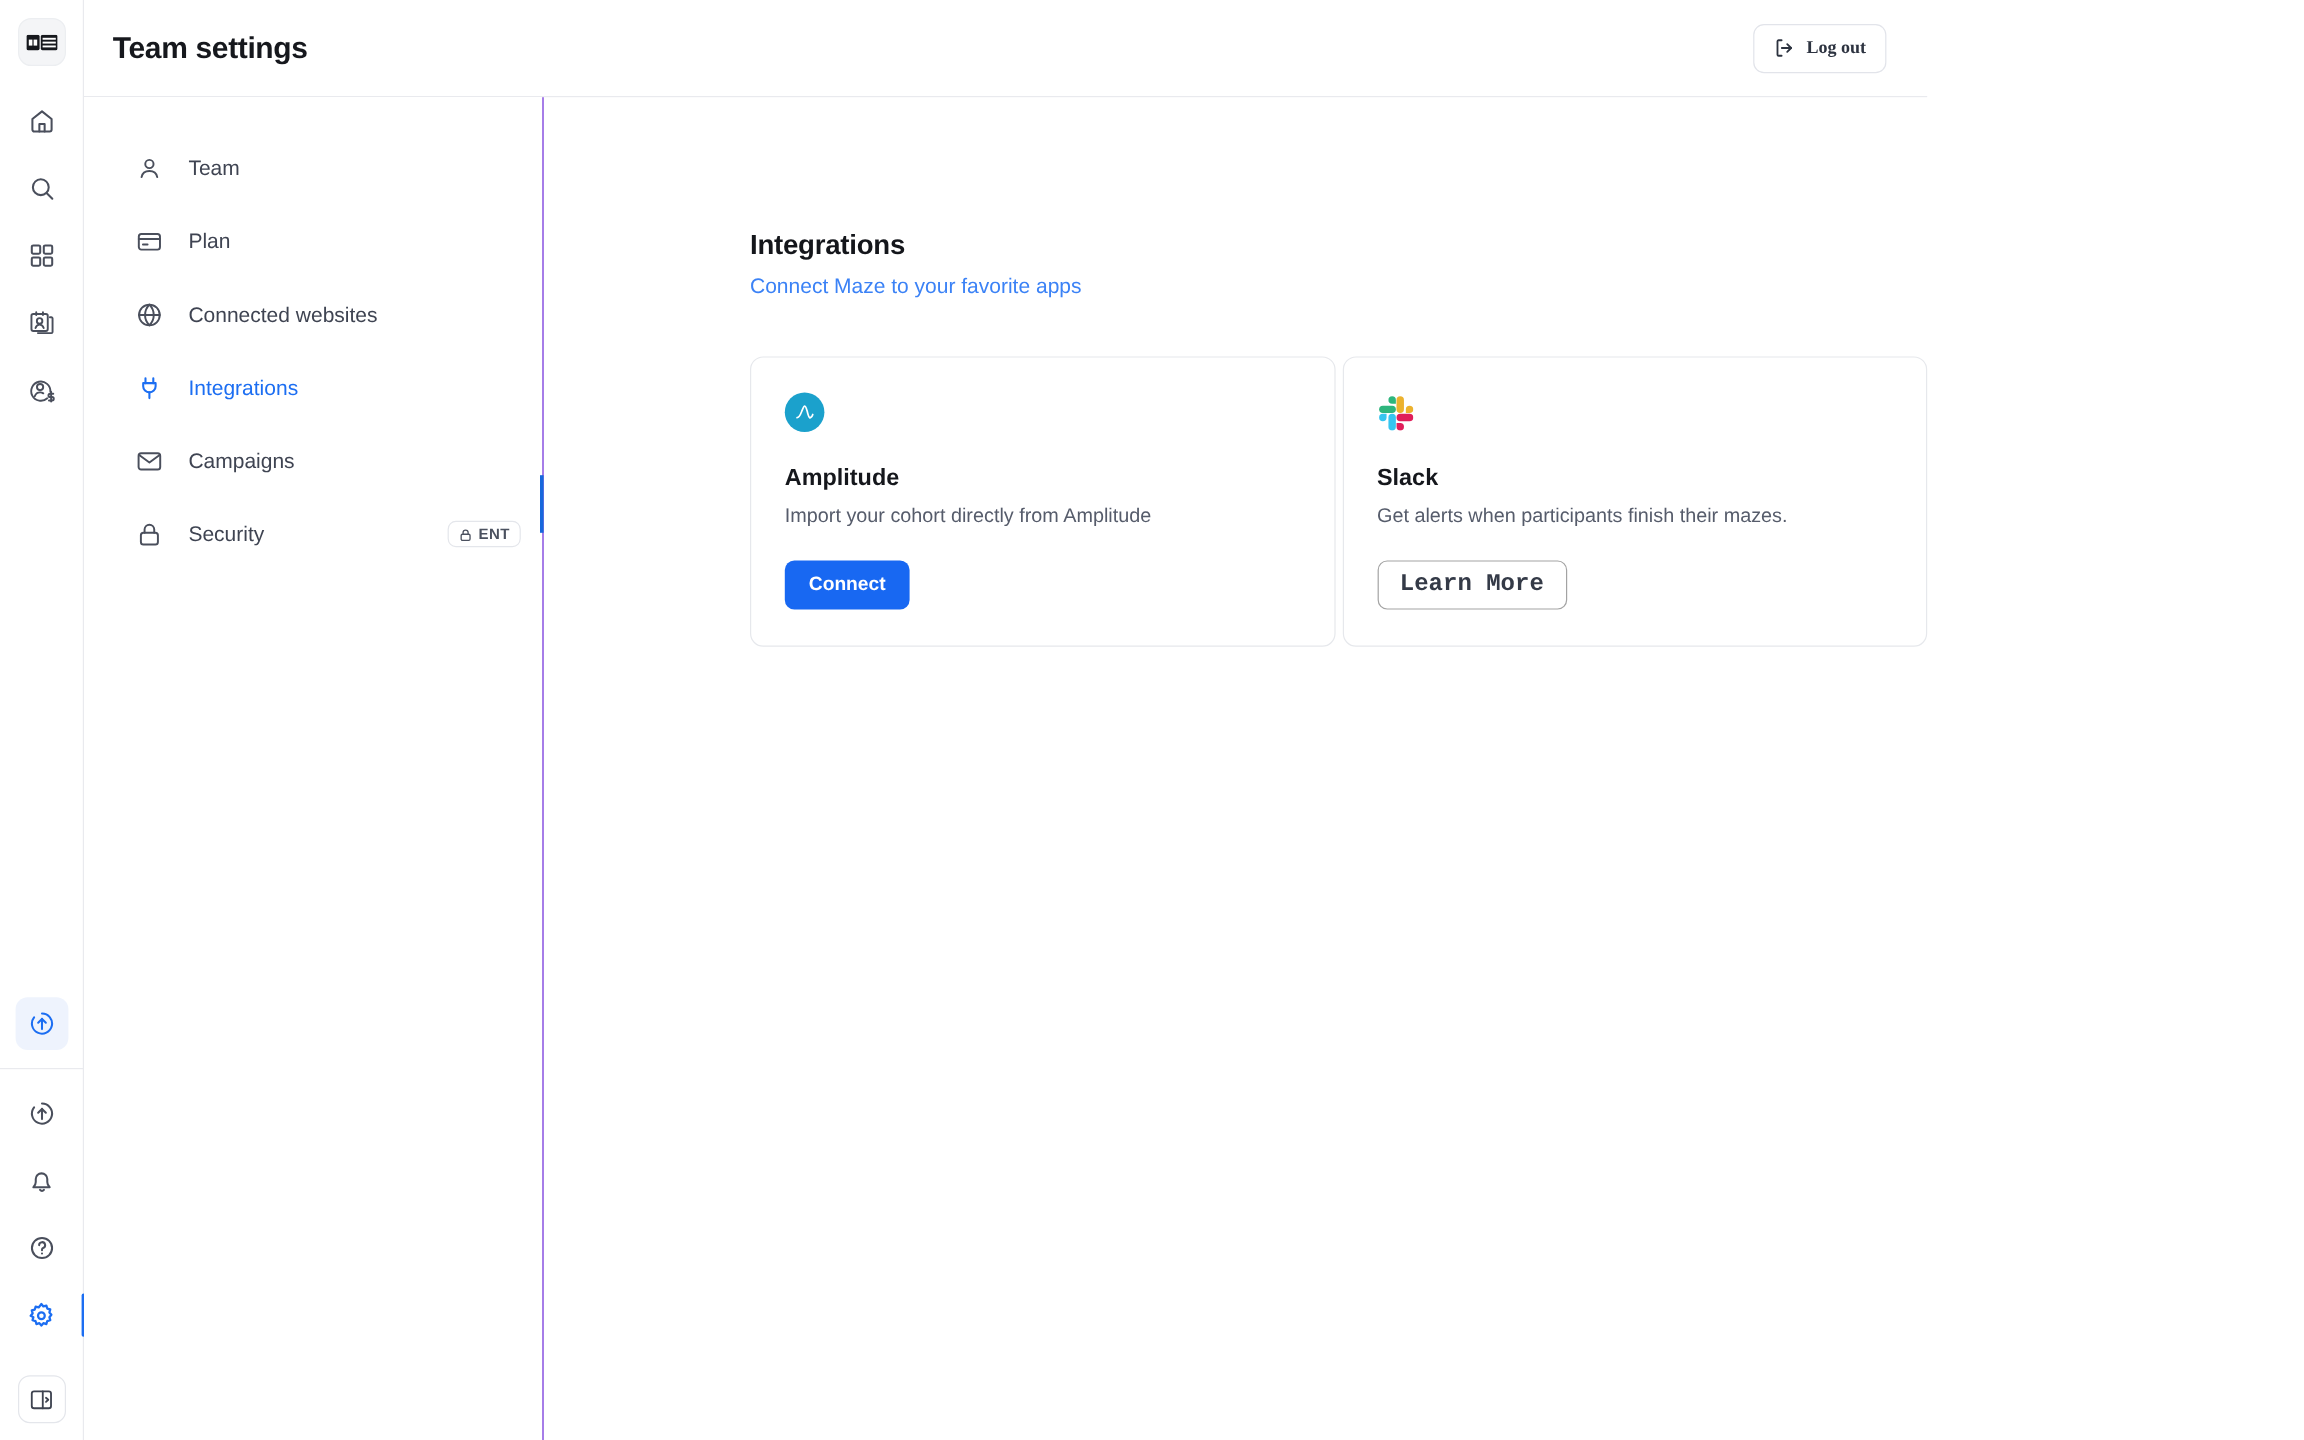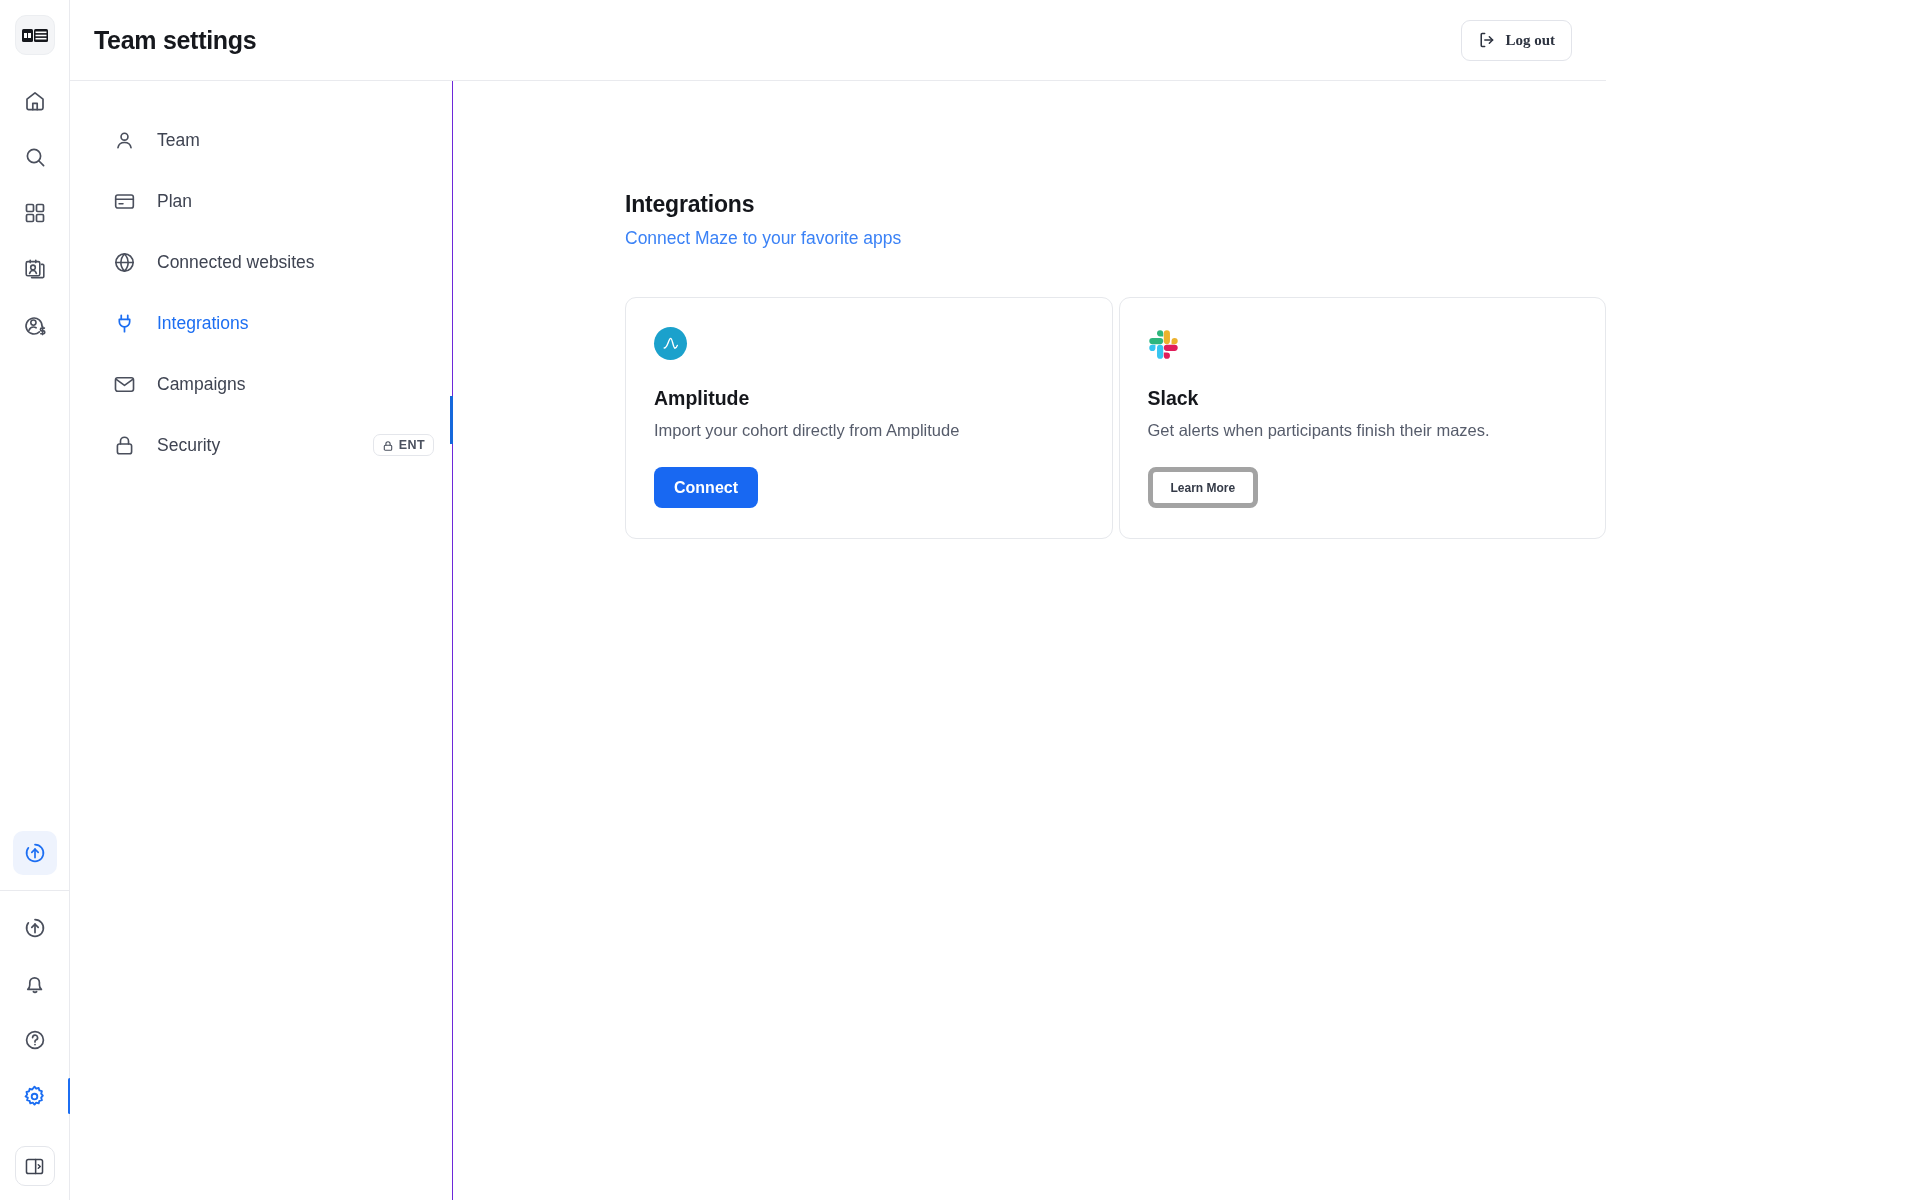--- a/index.html
+++ b/index.html
@@ -131,23 +131,23 @@
     background: #1868f2; color: #fff;
     border: none; border-radius: 8px;
     font-size: 16px; font-weight: 700;
     font-family: "Liberation Sans", sans-serif;
     cursor: pointer;
   }
   .btn-secondary {
     display: inline-flex; align-items: center; justify-content: center;
     height: 41px; padding: 0 18px;
     background: #fff; color: #343a47;
-    border: 5px solid #a3a3a3; border-radius: 8px;
-    font-size: 12px; font-weight: 600;
-    font-family: Liberation Sans, sans-serif;
+    border: 1px solid #a3a3a3; border-radius: 8px;
+    font-size: 20px; font-weight: 600;
+    font-family: Liberation Mono, monospace;
     cursor: pointer;
   }
   .amp-logo { width: 33px; height: 33px; border-radius: 50%; background: #1ba1cc; display:flex; align-items:center; justify-content:center; }
 </style>
 </head>
 <body>
 
 <div class="app">
 
   <nav class="rail">

